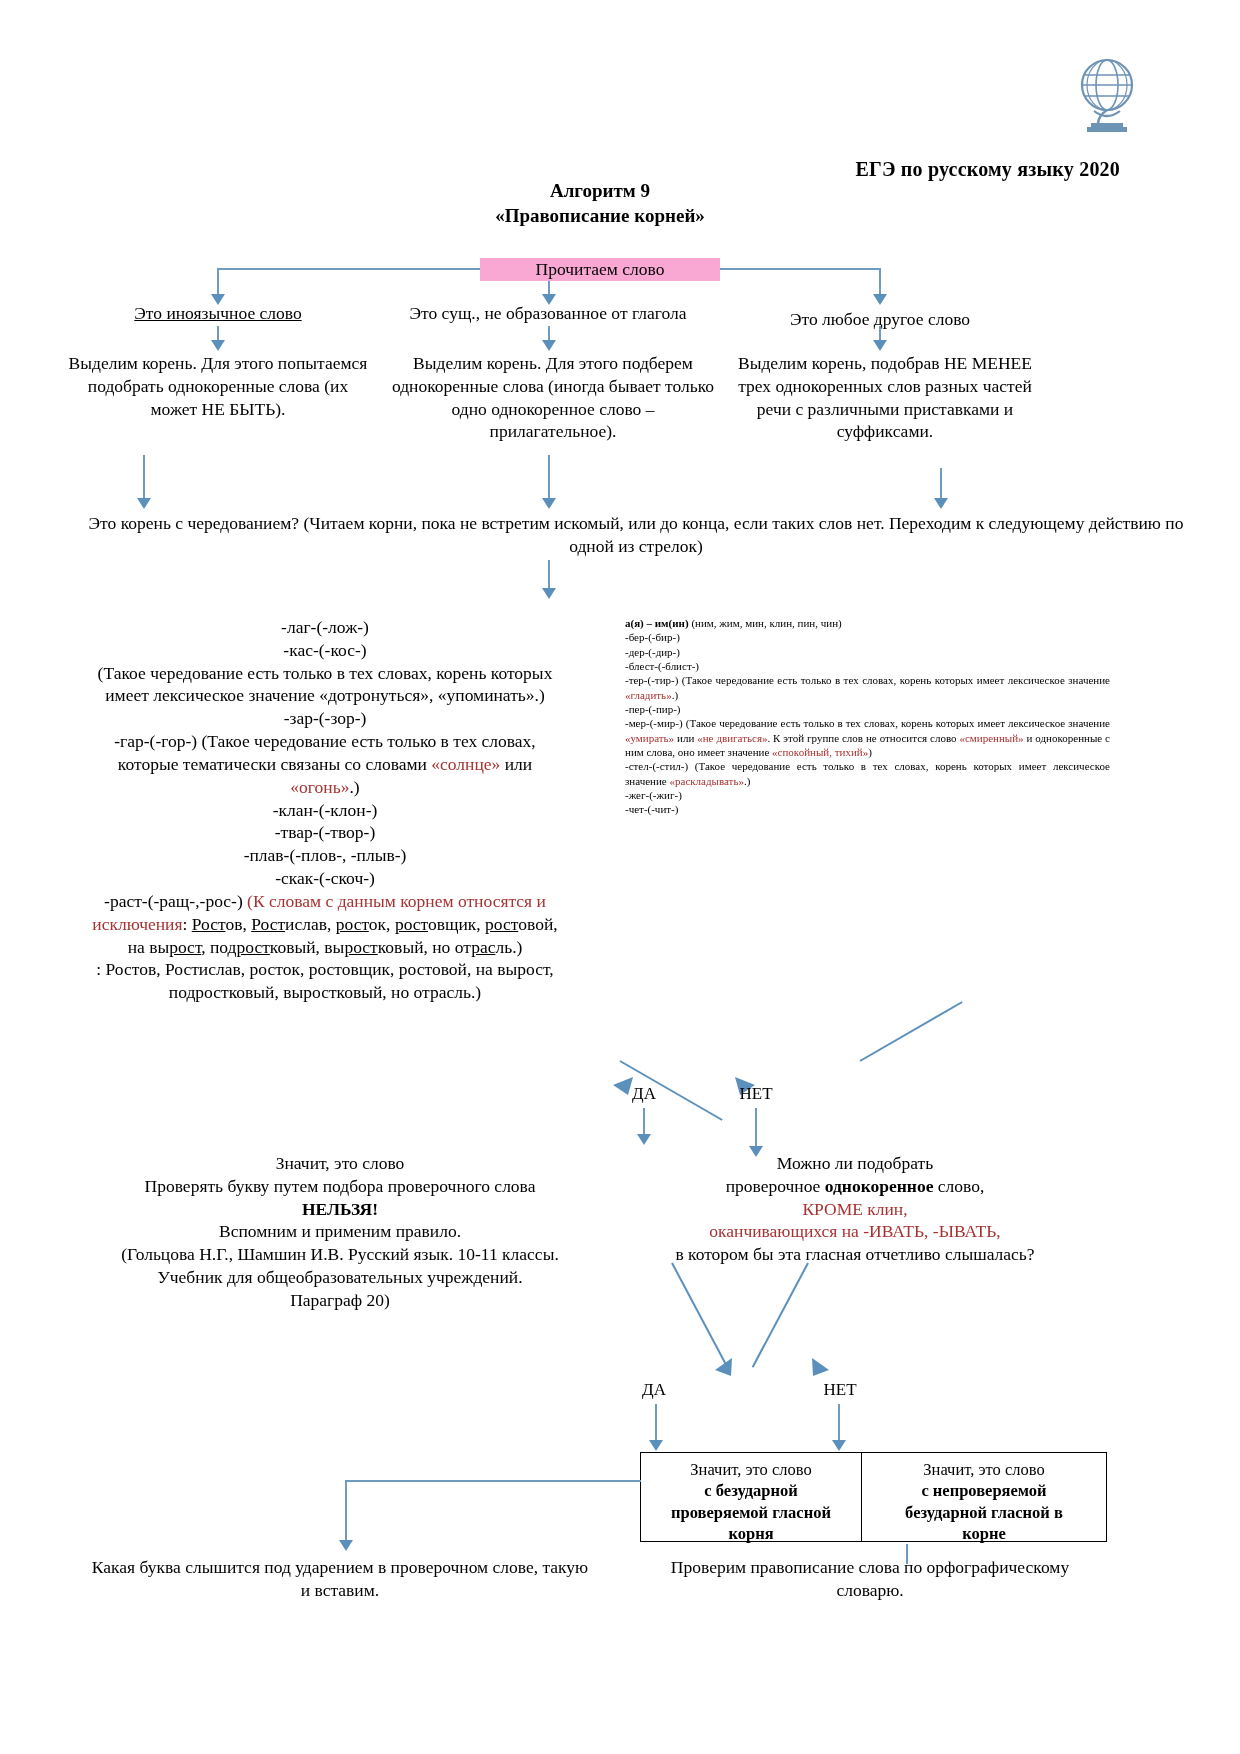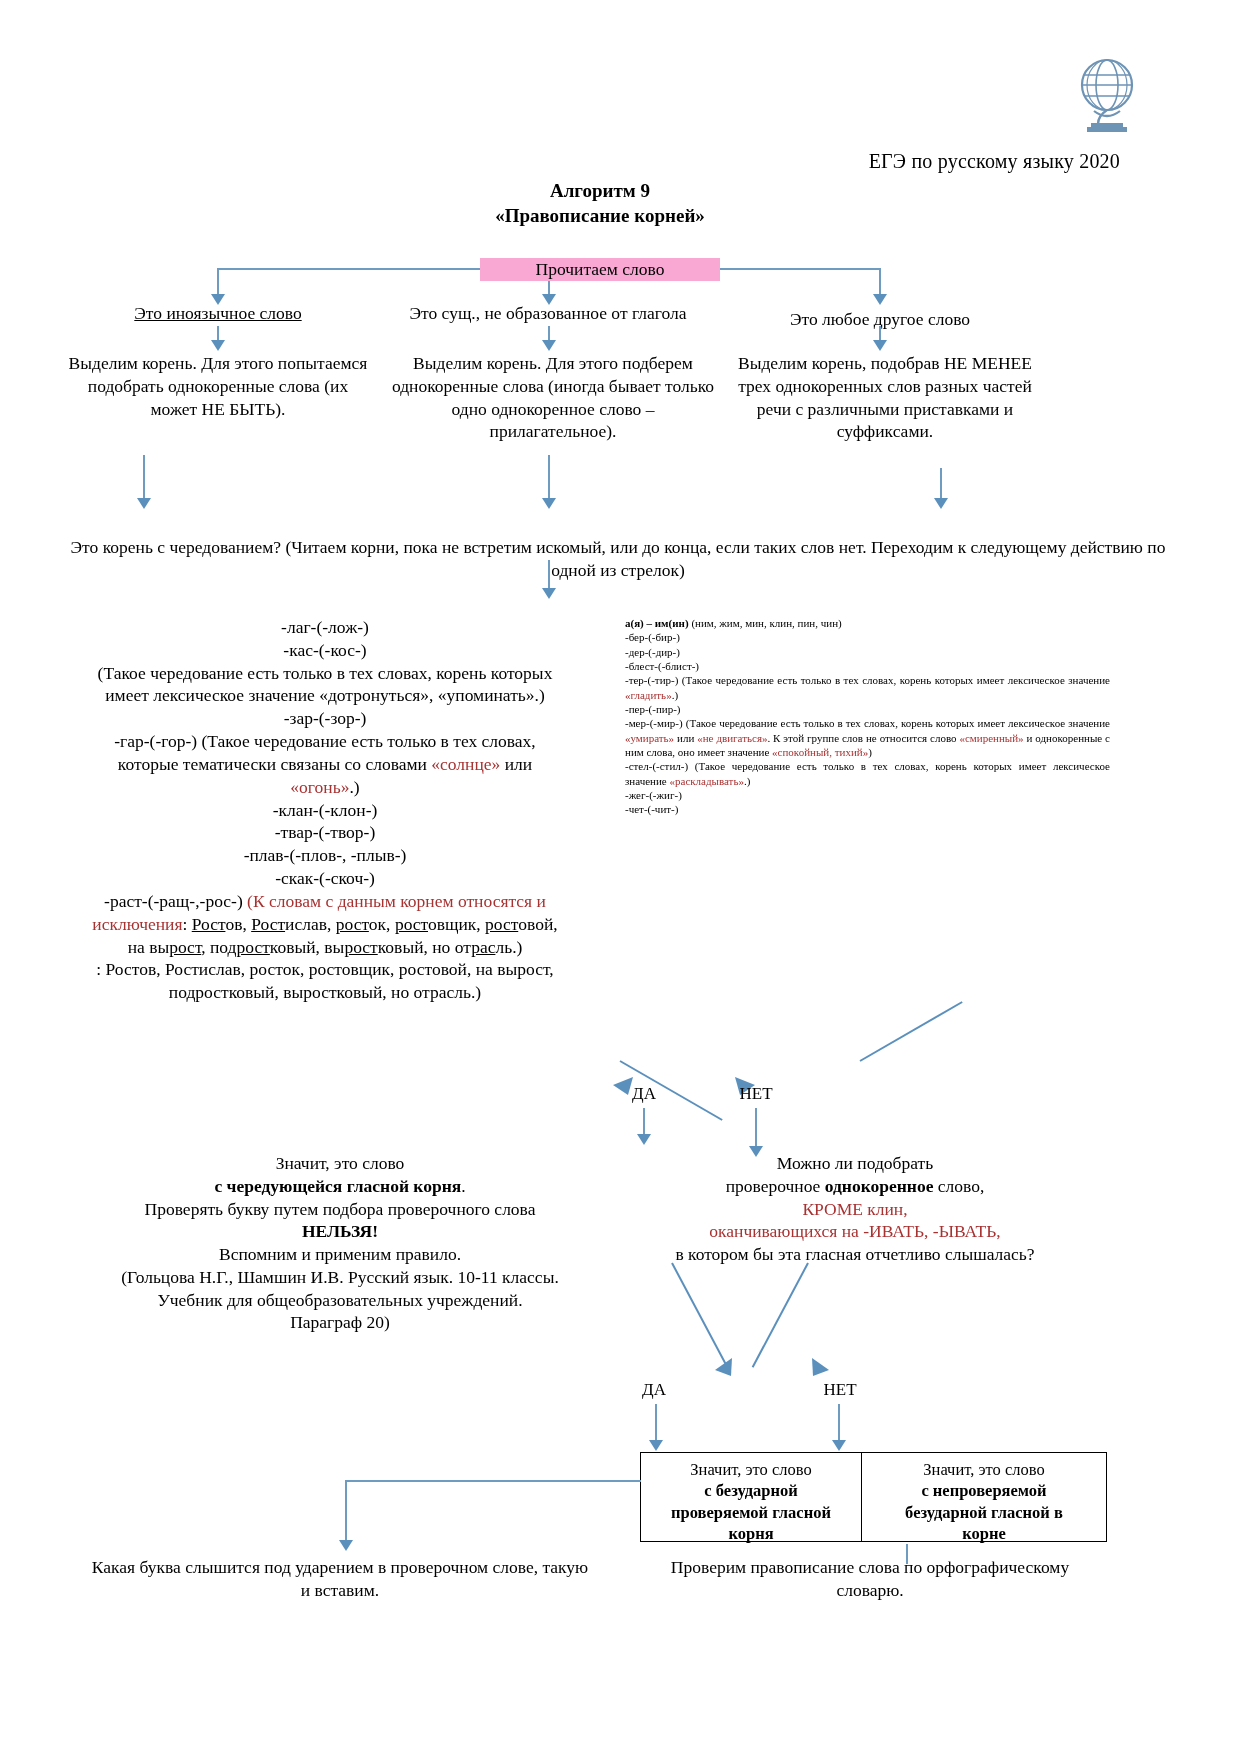--- a/index.html
+++ b/index.html
@@ -11,22 +11,22 @@
   .page{position:relative;width:1240px;height:1754px;}
   .abs{position:absolute;}
   .ctr{text-align:center;}
   .red{color:#a83232;}
   .b{font-weight:bold;}
   .u{text-decoration:underline;}
 
   
   #globe-icon{left:1072px;top:55px;width:70px;height:80px;}
   #doc-eyebrow{
-    left:620px;top:150px;width:500px;text-align:right;
-    font-size:20px;font-weight:normal;letter-spacing:.2px;
+    left:620px;top:158px;width:500px;text-align:right;
+    font-size:20px;font-weight:bold;letter-spacing:.2px;
   }
   #title-block{left:300px;top:178px;width:600px;font-size:19px;font-weight:bold;line-height:1.33;}
 
   
   .node{font-size:17.5px;line-height:1.30;}
 
   
   .ln{position:absolute;background:#6f9bc0;}
   .vln{width:2px;}
   .hln{height:2px;}
@@ -101,21 +101,21 @@
   <div class="abs ctr node" style="left:388px;top:352px;width:330px;">Выделим корень. Для этого подберем однокоренные слова (иногда бывает только одно однокоренное слово – прилагательное).</div>
   <div class="abs ctr node" style="left:735px;top:352px;width:300px;">Выделим корень, подобрав НЕ МЕНЕЕ трех однокоренных слов разных частей речи с различными приставками и суффиксами.</div>
 
   <div class="ln vln" style="left:143px;top:455px;height:45px;"></div>
   <div class="arrowhead ah-down" style="left:137px;top:498px;"></div>
   <div class="ln vln" style="left:548px;top:455px;height:45px;"></div>
   <div class="arrowhead ah-down" style="left:542px;top:498px;"></div>
   <div class="ln vln" style="left:940px;top:468px;height:32px;"></div>
   <div class="arrowhead ah-down" style="left:934px;top:498px;"></div>
 
-  <div class="abs ctr node" style="left:60px;top:512px;width:1116px;margin-top:24px;">Это корень с чередованием? (Читаем корни, пока не встретим искомый, или до конца, если таких слов нет. Переходим к следующему действию по одной из стрелок)</div>
+  <div class="abs ctr node" style="left:78px;top:512px;width:1116px;">Это корень с чередованием? (Читаем корни, пока не встретим искомый, или до конца, если таких слов нет. Переходим к следующему действию по одной из стрелок)</div>
 
   <div class="ln vln" style="left:548px;top:560px;height:30px;"></div>
   <div class="arrowhead ah-down" style="left:542px;top:588px;"></div>
 
   <div class="abs" id="roots-left">
     <div>-лаг-(-лож-)</div>
     <div>-кас-(-кос-)</div>
     <div>(Такое чередование есть только в тех словах, корень которых имеет лексическое значение «дотронуться», «упоминать».)</div>
     <div>-зар-(-зор-)</div>
     <div><span>-гар-(-гор-) (Такое чередование есть только в тех словах, которые тематически связаны со словами </span><span class="red">«солнце»</span><span> или </span><span class="red">«огонь»</span><span>.)</span></div>
@@ -151,21 +151,20 @@
   <div class="diag" style="left:742px;top:1060px;width:118px;transform:rotate(150deg);transform-origin:100% 50%;"></div>
   <svg class="abs" style="left:732px;top:1076px;width:24px;height:22px;" viewBox="0 0 24 22">
       <path d="M23 9 L3 1 L8 19 Z" fill="#5b90bd"></path>
     </svg>
   <div class="abs ctr yesno" style="left:728px;top:1084px;width:56px;">НЕТ</div>
   <div class="ln vln" style="left:755px;top:1108px;height:40px;"></div>
   <div class="arrowhead ah-down" style="left:749px;top:1146px;"></div>
 
   <div class="abs ctr node" style="left:90px;top:1152px;width:500px;">
     <div>Значит, это слово</div>
-    <div><span class="b">с чередующейся гласной корня</span><span>.</span></div>
     <div>Проверять букву путем подбора проверочного слова</div>
     <div class="b">НЕЛЬЗЯ!</div>
     <div>Вспомним и применим правило.</div>
     <div>(Гольцова Н.Г., Шамшин И.В. Русский язык. 10-11 классы. Учебник для общеобразовательных учреждений.</div>
     <div>Параграф 20)</div>
   </div>
 
   <div class="abs ctr node" style="left:590px;top:1152px;width:530px;">
     <div>Можно ли подобрать</div>
     <div><span>проверочное </span><span class="b">однокоренное</span><span> слово,</span></div>

